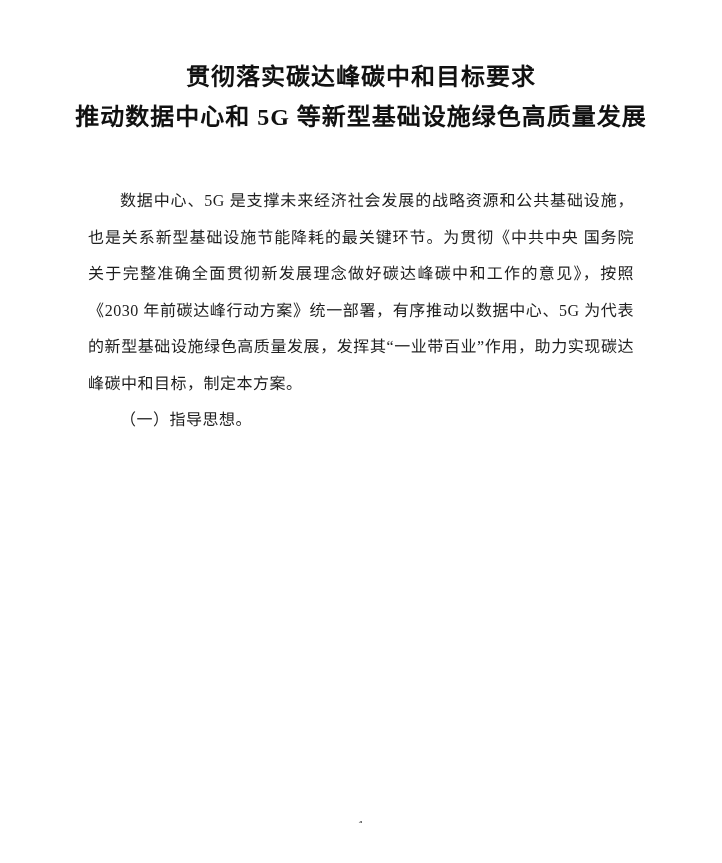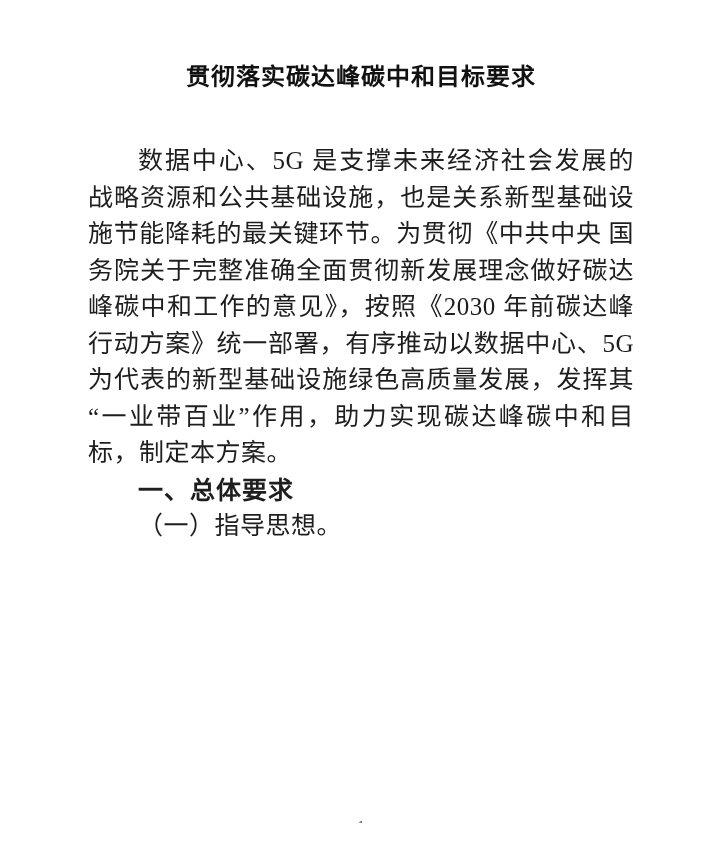--- a/index.html
+++ b/index.html
@@ -26,21 +26,21 @@
     line-height: 40px;
     font-weight: bold;
     color: #111111;
     letter-spacing: 1px;
   }
   .title-line {
     display: block;
   }
   .doc-body {
     margin: 46px 88px 16px 88px;
-    font-size: 25px;
+    font-size: 16px;
     line-height: 36.5px;
     text-align: justify;
     text-justify: inter-ideograph;
     letter-spacing: 0.5px;
   }
   .para {
     margin: 0;
     text-indent: 2em;
   }
   .heading-level-1 {
@@ -65,23 +65,23 @@
     color: #333333;
   }
 </style>
 </head>
 <body>
 
 <div class="page">
 
   <h1 class="doc-title">
     <span class="title-line">贯彻落实碳达峰碳中和目标要求</span>
+    <span class="title-line">推动数据中心和 5G 等新型基础设施绿色高质量发展</span>
   </h1>
 
   <div class="doc-body">
     <p class="para">数据中心、5G 是支撑未来经济社会发展的战略资源和公共基础设施，也是关系新型基础设施节能降耗的最关键环节。为贯彻《中共中央 国务院关于完整准确全面贯彻新发展理念做好碳达峰碳中和工作的意见》，按照《2030 年前碳达峰行动方案》统一部署，有序推动以数据中心、5G 为代表的新型基础设施绿色高质量发展，发挥其“一业带百业”作用，助力实现碳达峰碳中和目标，制定本方案。</p>
-    <p class="heading-level-1">一、总体要求</p>
     <p class="heading-level-2">（一）指导思想。</p>
   </div>
 
   <div class="page-number">1</div>
 
 </div>
 
 </body></html>

